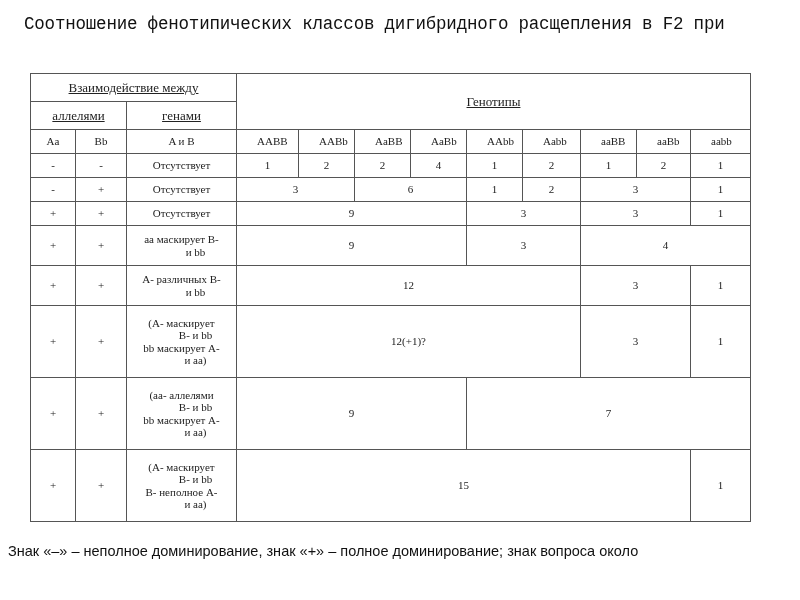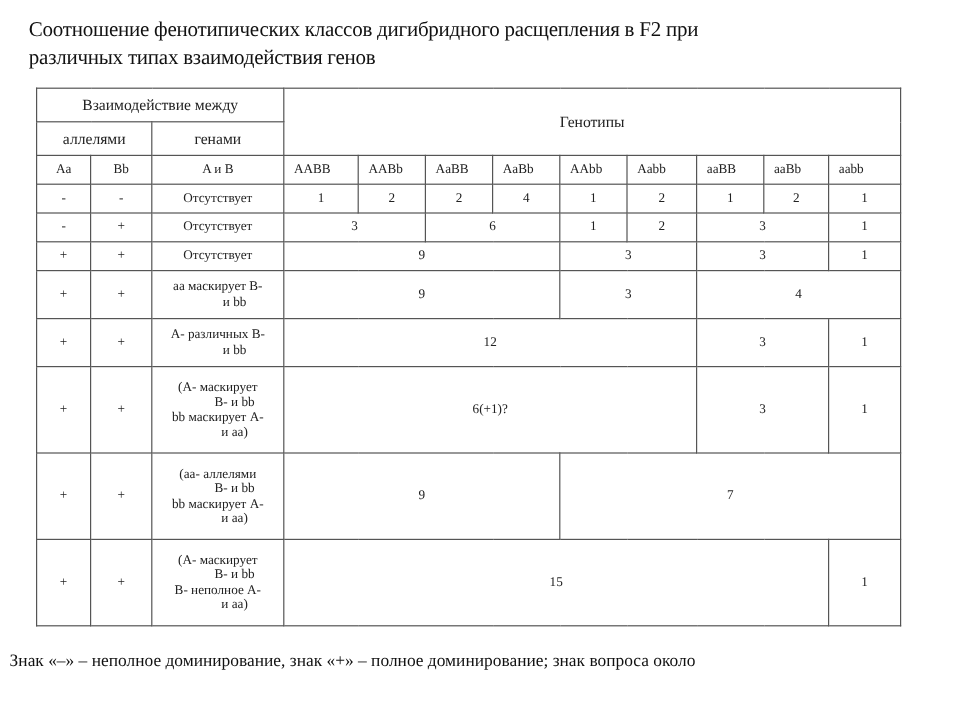--- a/index.html
+++ b/index.html
@@ -1,47 +1,46 @@
 <!DOCTYPE html>
 <html><head>
   <meta charset="utf-8">
   <style>
     html, body { margin: 0; padding: 0; background: #ffffff; }
     body { width: 800px; height: 600px; position: relative; overflow: hidden; }
     .title {
       position: absolute; left: 24px; top: 13px; width: 760px;
-      font-family: Liberation Serif, serif; font-size: 17.5px; line-height: 23px;
+      font-family: Liberation Mono, monospace; font-size: 17.5px; line-height: 23px;
       color: #111; letter-spacing: -0.2px;
     }
     .title div { white-space: nowrap; }
     table.main {
       position: absolute; left: 30px; top: 73px;
       border-collapse: collapse; table-layout: fixed;
       font-family: "Liberation Serif", serif; font-size: 11px; color: #222;
     }
     table.main td {
       border: 1px solid #555; text-align: center; vertical-align: middle;
       padding: 0 2px; line-height: 13px; overflow: hidden;
     }
-    table.main td.hdr { font-size: 13px; }
-    table.main td.geno { text-align: left; padding-left: 8px; }
+    table.main td.hdr { font-size: 13px; text-decoration: underline; }
+    table.main td.geno { text-align: left; padding-left: 20px; }
     table.main td.desc { line-height: 12.5px; }
     .footer {
       position: absolute; left: 8px; top: 541px; width: 790px;
-      font-family: Liberation Serif, serif; font-size: 14.5px; line-height: 21px;
+      font-family: Liberation Sans, sans-serif; font-size: 14.5px; line-height: 21px;
       color: #111;
     }
     .footer div { white-space: nowrap; }
   </style>
 </head>
 <body>
 
 <div class="title">
   <div>Соотношение фенотипических классов дигибридного расщепления в F2 при</div>
-  <div>различных типах взаимодействия генов</div>
 </div>
 
 <table class="main">
   <colgroup>
     <col style="width:45px">
       <col style="width:51px">
       <col style="width:110px">
     <col style="width:62px">
       <col style="width:56px">
       <col style="width:56px">
@@ -135,21 +134,21 @@
       </tr>
       <tr style="height: 72px;">
         <td>+</td>
         <td>+</td>
         <td class="desc">
           <div>(А- маскирует</div>
           <div style="padding-left: 28px;">В- и bb</div>
           <div>bb маскирует А-</div>
           <div style="padding-left: 28px;">и аа)</div>
         </td>
-        <td colspan="6">6(+1)?</td>
+        <td colspan="6">12(+1)?</td>
         <td colspan="2">3</td>
         <td>1</td>
       </tr>
       <tr style="height: 72px;">
         <td>+</td>
         <td>+</td>
         <td class="desc">
           <div>(аа- аллелями</div>
           <div style="padding-left: 28px;">В- и bb</div>
           <div>bb маскирует А-</div>

